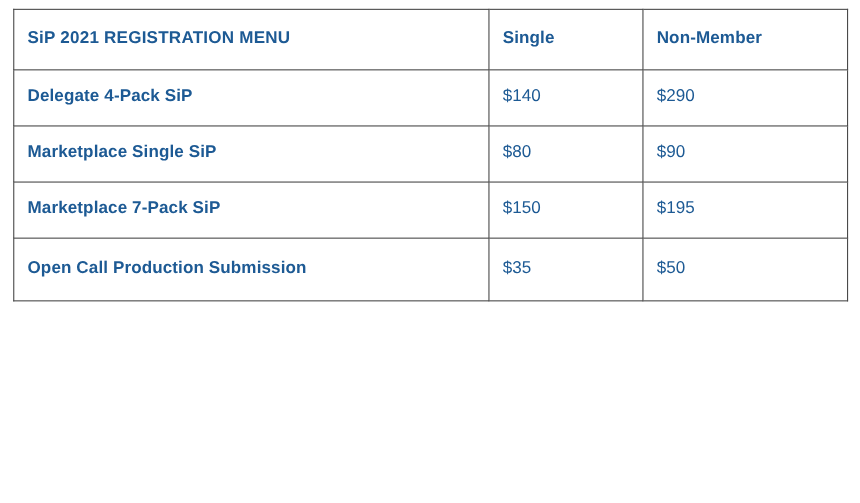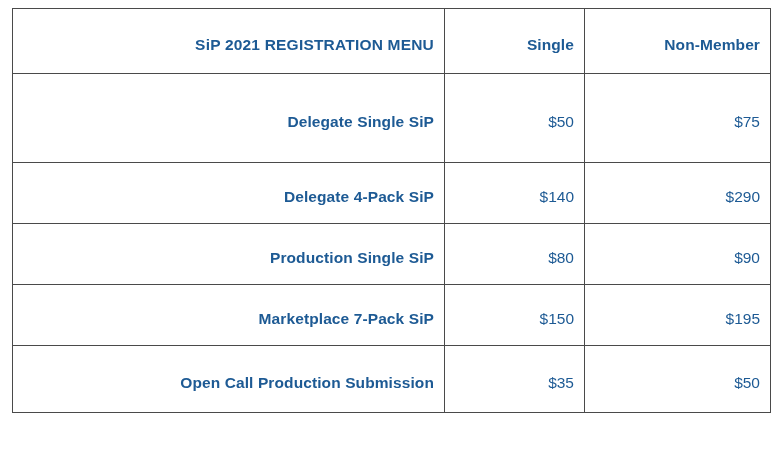--- a/index.html
+++ b/index.html
@@ -26,23 +26,23 @@
     border-collapse: collapse;
     table-layout: fixed;
     margin-left: 2px;
   }
   table.price-table col.c-item { width: 432px; }
   table.price-table col.c-member { width: 140px; }
   table.price-table col.c-nonmember { width: 186px; }
 
   table.price-table td, table.price-table th {
     border: 1px solid #4a4a4a;
-    padding: 14px 10px 6px 12px;
+    padding: 4px 10px 6px 12px;
     vertical-align: middle;
-    text-align: right;
+    text-align: left;
     font-size: 15.5px;
     line-height: 1.25;
     color: #1d5a94;
     background: #ffffff;
   }
   thead th {
     font-weight: bold;
     height: 44px;
     font-size: 15.5px;
     letter-spacing: 0.1px;
@@ -71,32 +71,27 @@
       <col class="c-nonmember">
     </colgroup>
     <thead>
       <tr>
         <th class="h-item">SiP 2021 REGISTRATION MENU</th>
         <th>Single</th>
         <th>Non-Member</th>
       </tr>
     </thead>
     <tbody>
-      <tr class="r-tall">
-        <td class="item">Delegate Single SiP</td>
-        <td class="price">$50</td>
-        <td class="price">$75</td>
-      </tr>
       <tr class="r-normal">
         <td class="item">Delegate 4-Pack SiP</td>
         <td class="price">$140</td>
         <td class="price">$290</td>
       </tr>
       <tr class="r-normal">
-        <td class="item">Production Single SiP</td>
+        <td class="item">Marketplace Single SiP</td>
         <td class="price">$80</td>
         <td class="price">$90</td>
       </tr>
       <tr class="r-normal">
         <td class="item">Marketplace 7-Pack SiP</td>
         <td class="price">$150</td>
         <td class="price">$195</td>
       </tr>
       <tr class="r-last">
         <td class="item">Open Call Production Submission</td>

